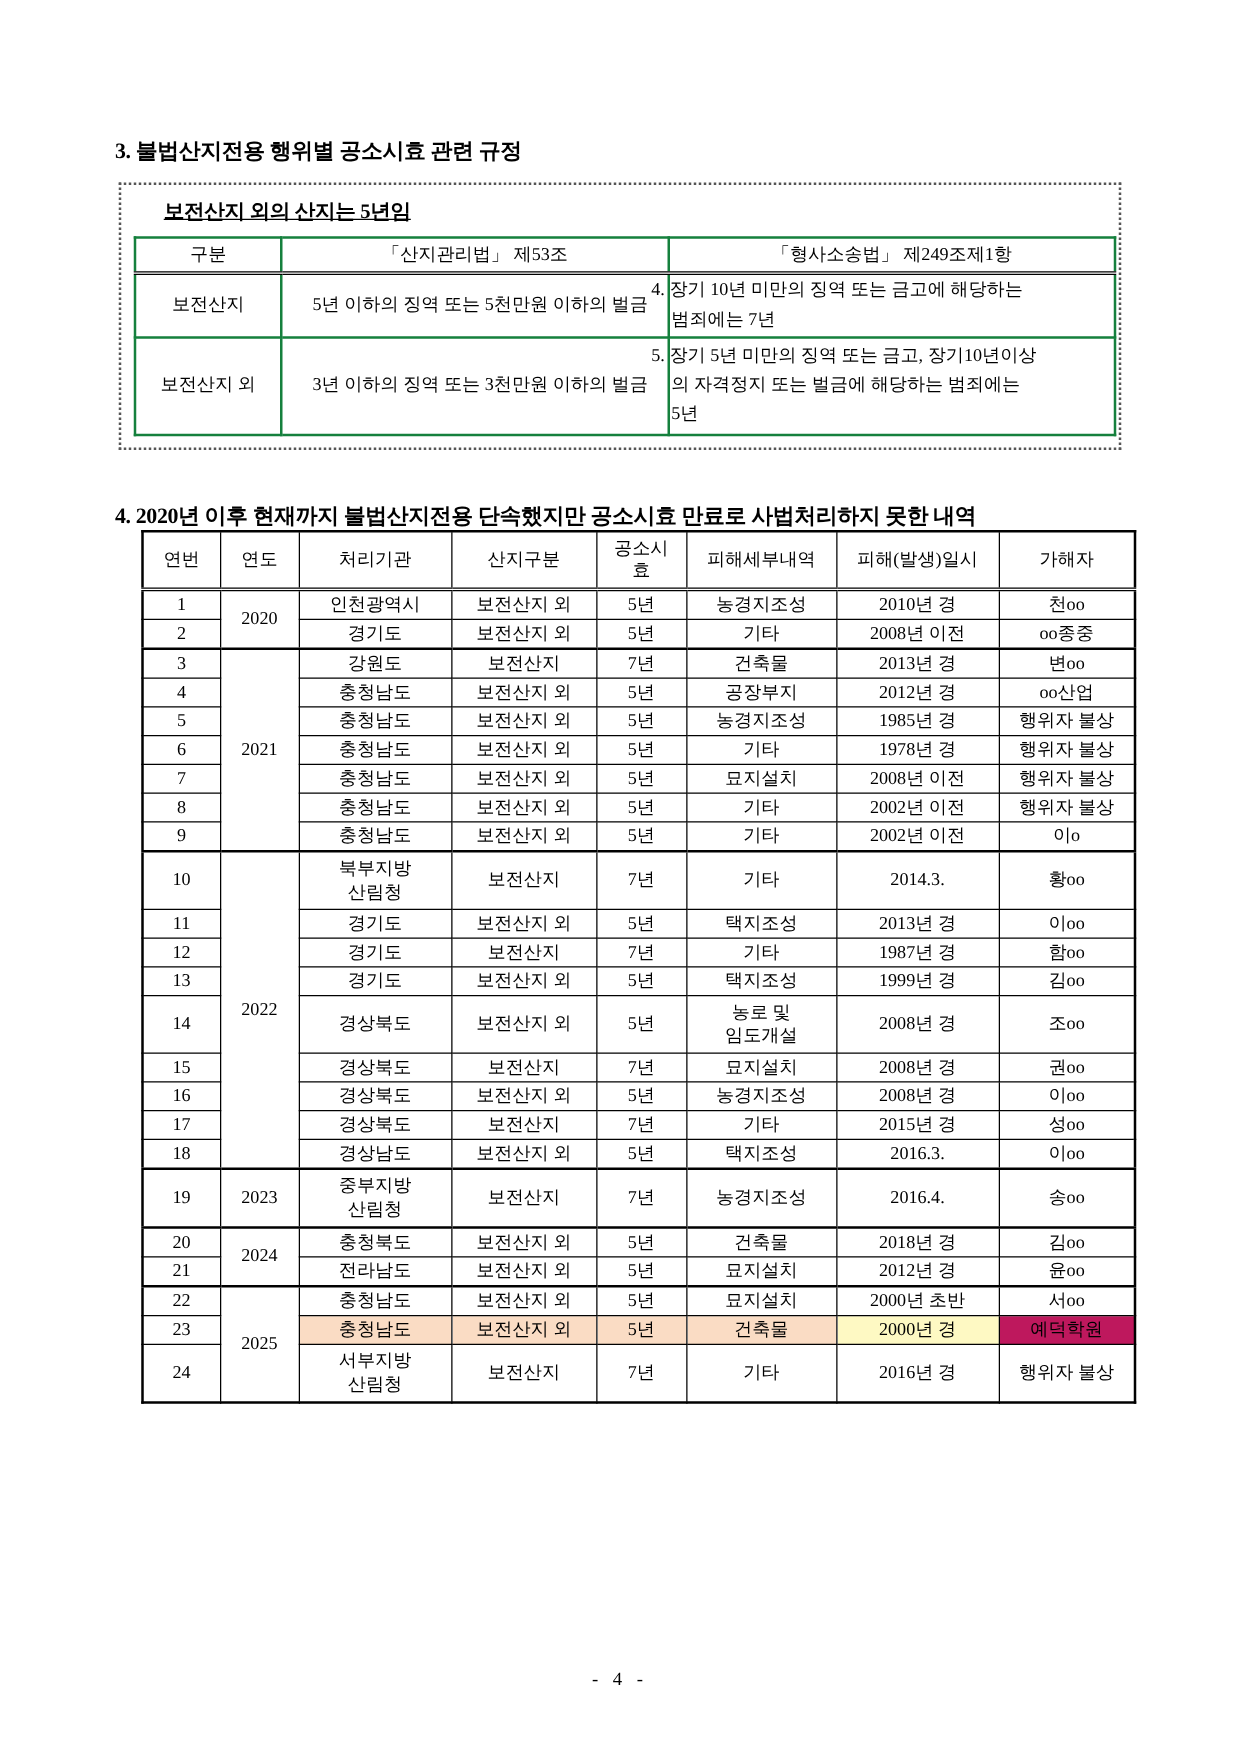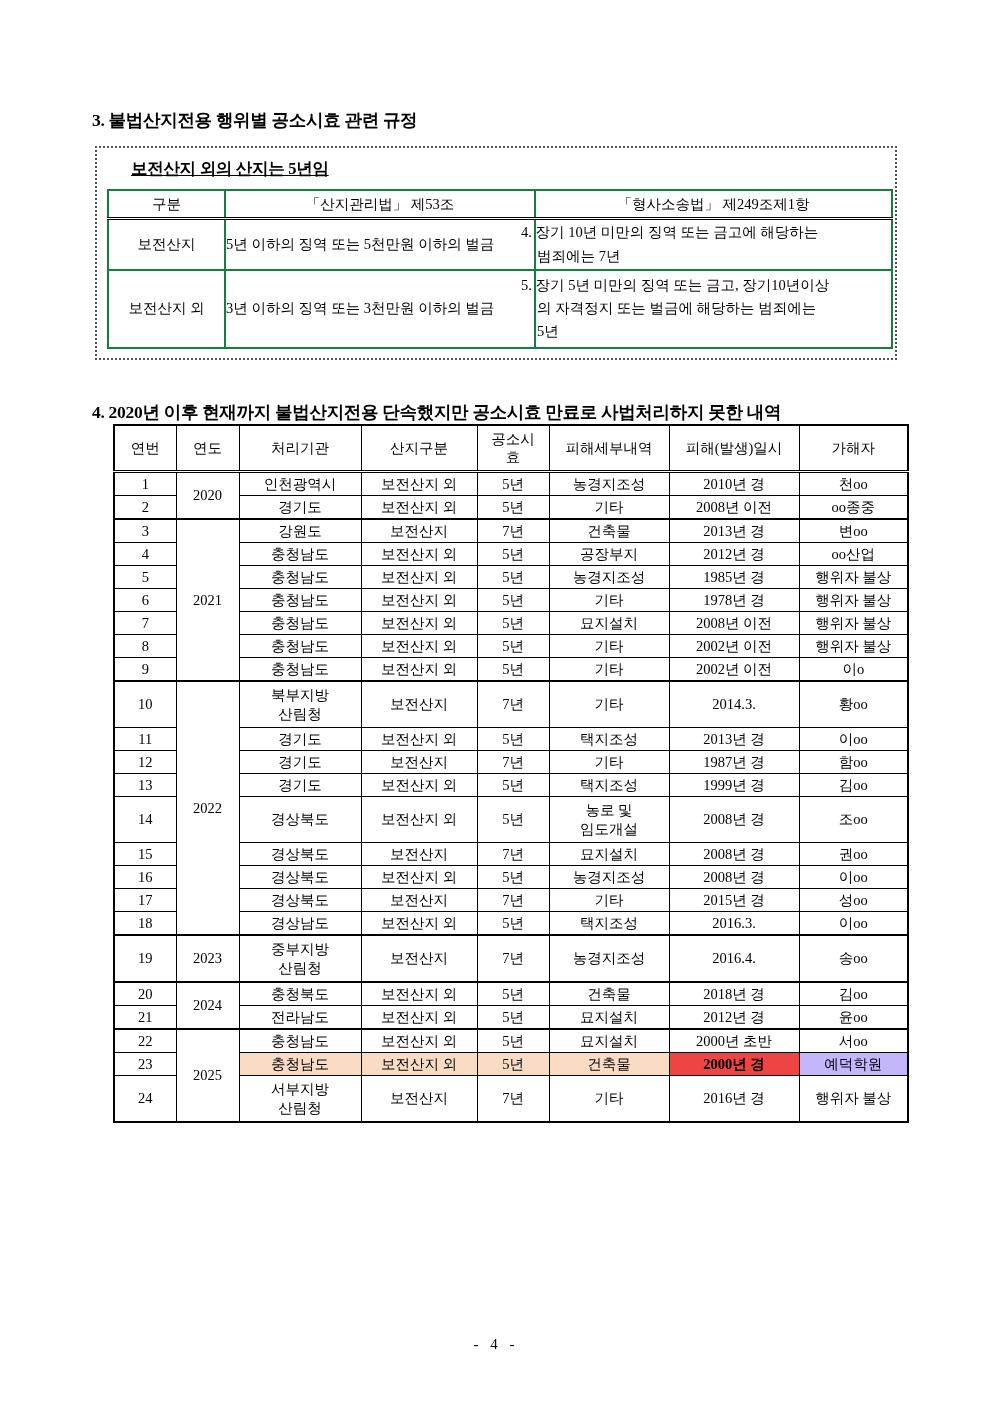--- a/index.html
+++ b/index.html
@@ -23,21 +23,21 @@
   .noteline.l2{margin-left:26px;text-decoration:underline;}
   
   table{border-collapse:collapse;table-layout:fixed;margin-left:18px;}
   #law-table{width:784px;margin:7px 0 0 2px;border:2px solid #000;}
   #law-table th,#law-table td{
     border:2px solid #15803d;font-size:14.5px;line-height:1.6;
     vertical-align:middle;font-weight:normal;
   }
   #law-table thead th{height:24px;text-align:center;border-bottom:3px double #000;}
   #law-table td.cat{text-align:center;}
-  #law-table td.law1{text-align:left;padding-left:0;}
+  #law-table td.law1{text-align:left;padding-left:24px;}
   #law-table td.law2{
     text-align:left;text-indent:-16px;
     white-space:pre-line;padding-right:4px;
   }
   #law-table tr.r1 td{height:46px;}
   #law-table tr.r2 td{height:74px;}
   
   #incident-table{
     position:absolute;left:95px;top:424px;width:794px;
     border:2px solid #000;
@@ -328,22 +328,22 @@
         <td>묘지설치</td>
         <td>2000년 초반</td>
         <td>서oo</td>
       </tr>
       <tr class="normal">
         <td>23</td>
         <td style="background: rgb(250, 220, 196);">충청남도</td>
         <td style="background: rgb(250, 220, 196);">보전산지 외</td>
         <td style="background: rgb(250, 220, 196);">5년</td>
         <td style="background: rgb(250, 220, 196);">건축물</td>
-        <td style="background: #ef4444; font-weight: bold;">2000년 경</td>
-        <td style="background: #c4b5fd;">예덕학원</td>
+        <td style="background: #fef9c3;">2000년 경</td>
+        <td style="background: #be185d;">예덕학원</td>
       </tr>
       <tr class="tall">
         <td>24</td>
         <td>서부지방
 산림청</td>
         <td>보전산지</td>
         <td>7년</td>
         <td>기타</td>
         <td>2016년 경</td>
         <td>행위자 불상</td>

